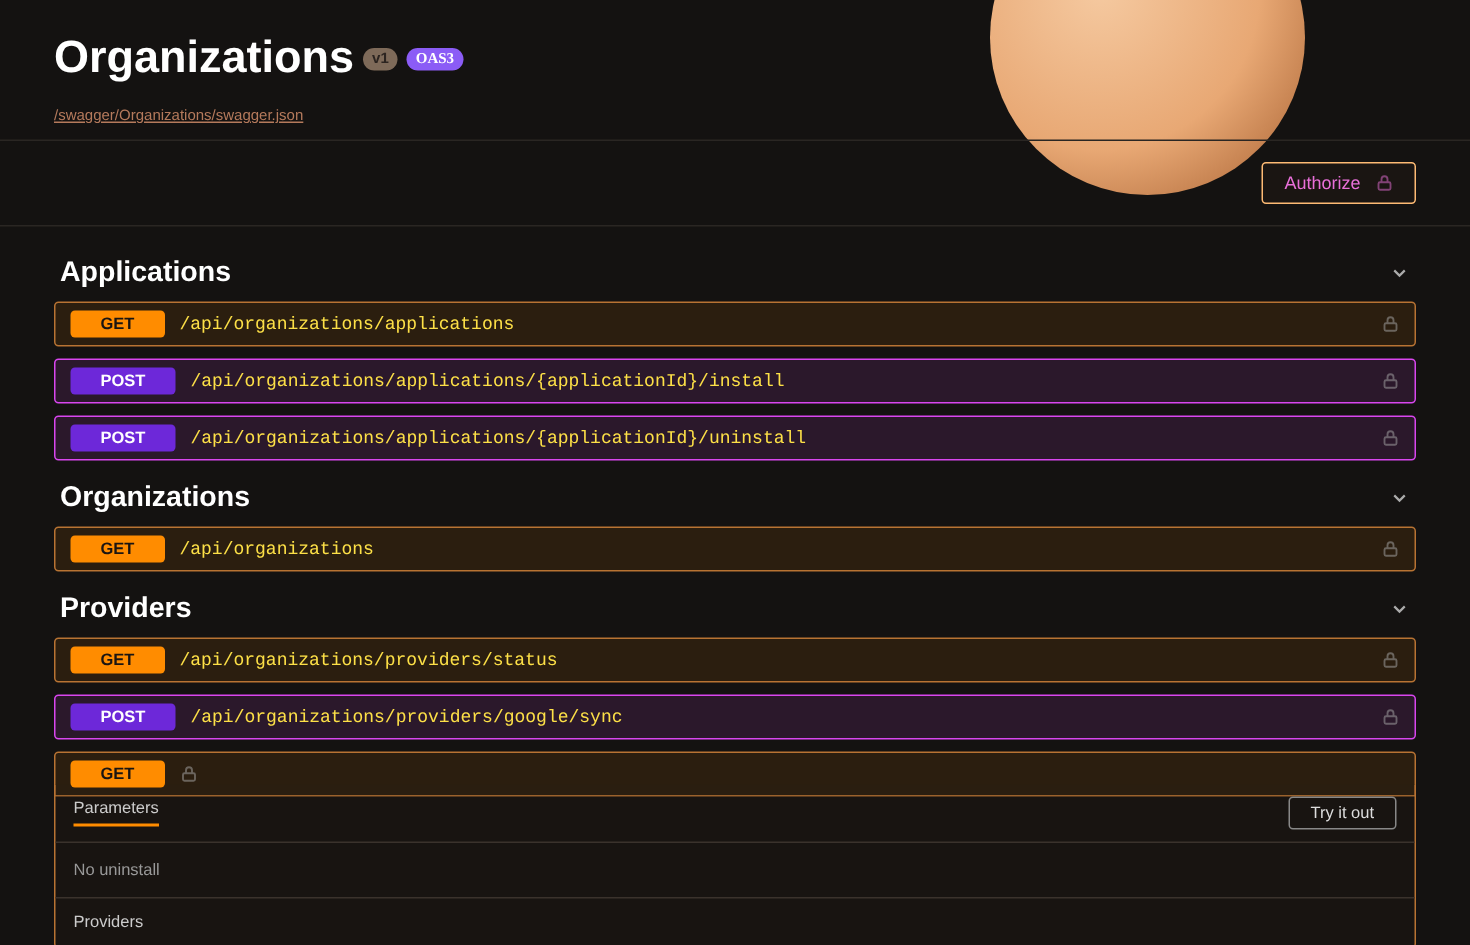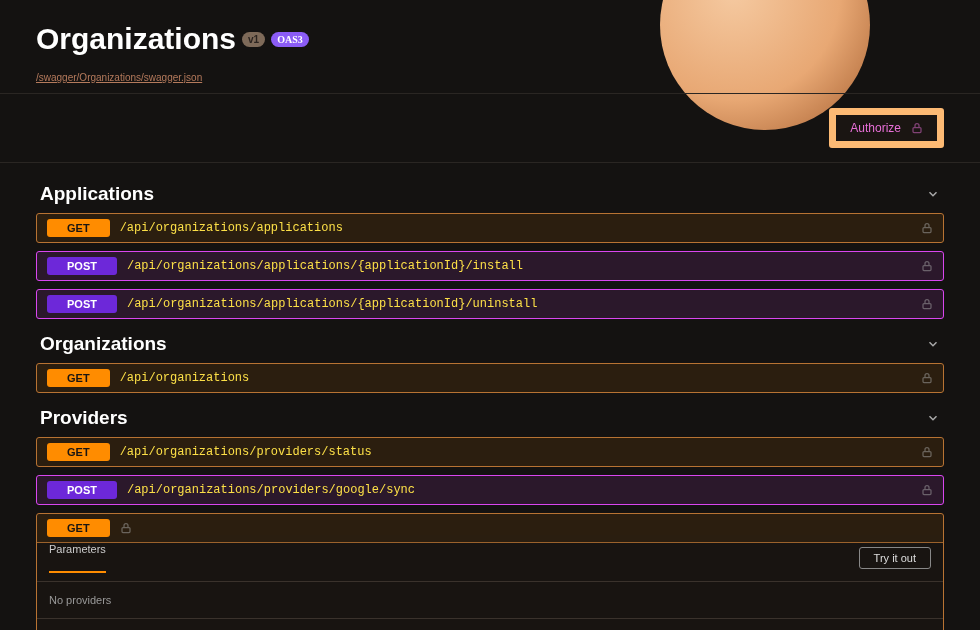--- a/index.html
+++ b/index.html
@@ -33,21 +33,21 @@
   .spec { font-size: 10px; color: #b57a5c; margin-top: 16px; text-decoration: underline; }
   .sub-bar {
     border-top: 1px solid #2a2623;
     padding: 14px 36px;
     display: flex;
     justify-content: flex-end;
     position: relative;
     z-index: 1;
   }
   .auth-btn {
-    border: 7px solid #fdba74;
+    border: 1px solid #fdba74;
     background: #1a1512;
     color: #e86fd8;
     font-size: 12px;
     padding: 6px 14px;
     border-radius: 3px;
     display: flex;
     align-items: center;
     gap: 10px;
     cursor: pointer;
   }
@@ -96,21 +96,21 @@
   .param-head {
     display: flex;
     justify-content: space-between;
     align-items: center;
     padding: 8px 12px;
   }
   .param-label {
     font-size: 11px;
     color: #ccc;
     border-bottom: 2px solid #ff8c00;
-    padding-bottom: 16px;
+    padding-bottom: 4px;
   }
   .tryout {
     border: 1px solid #888;
     background: transparent;
     color: #ddd;
     font-size: 11px;
     padding: 4px 14px;
     border-radius: 3px;
     cursor: pointer;
   }
@@ -214,16 +214,16 @@
       <svg class="lock" width="12" height="12" viewBox="0 0 24 24" fill="none" stroke="#aaa" stroke-width="2.5">
         <rect x="4" y="11" width="16" height="10" rx="2"></rect>
         <path d="M8 11V7a4 4 0 0 1 8 0v4"></path>
       </svg>
     </div>
     <div class="op-expanded">
       <div class="param-head">
         <span class="param-label">Parameters</span>
         <button class="tryout">Try it out</button>
       </div>
-      <div class="param-body">No providers</div>
+      <div class="param-body">No uninstall</div>
       <div class="resp-head">Providers</div>
     </div>
   </div>
 
 </body></html>

